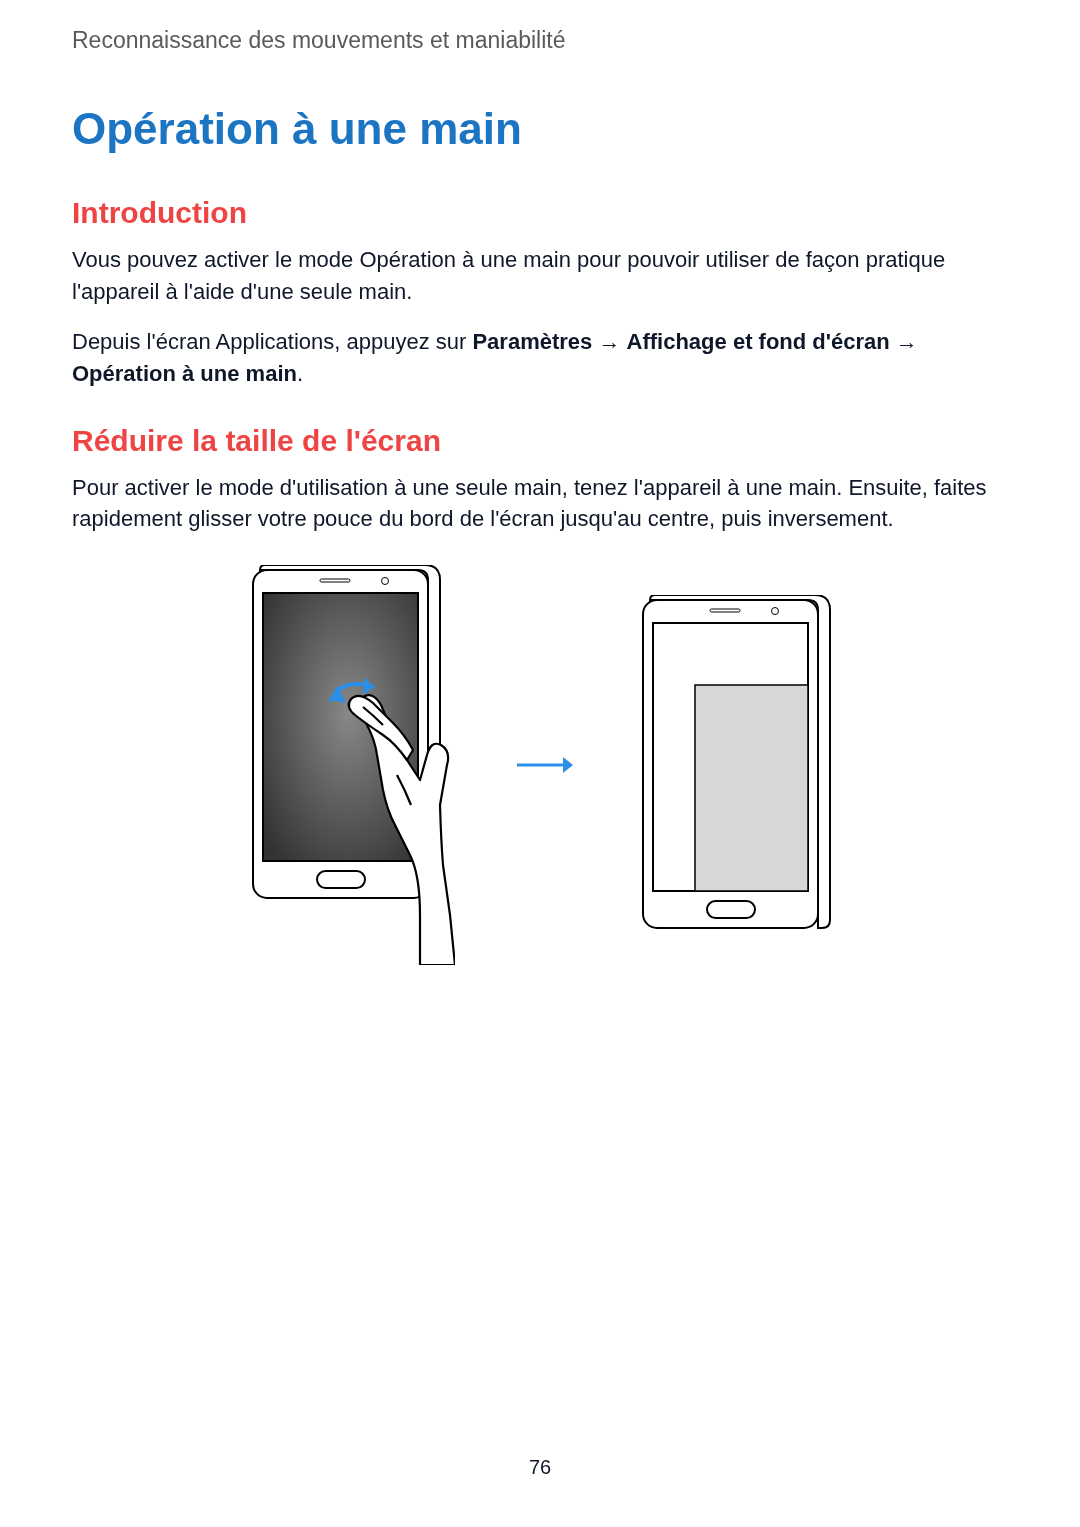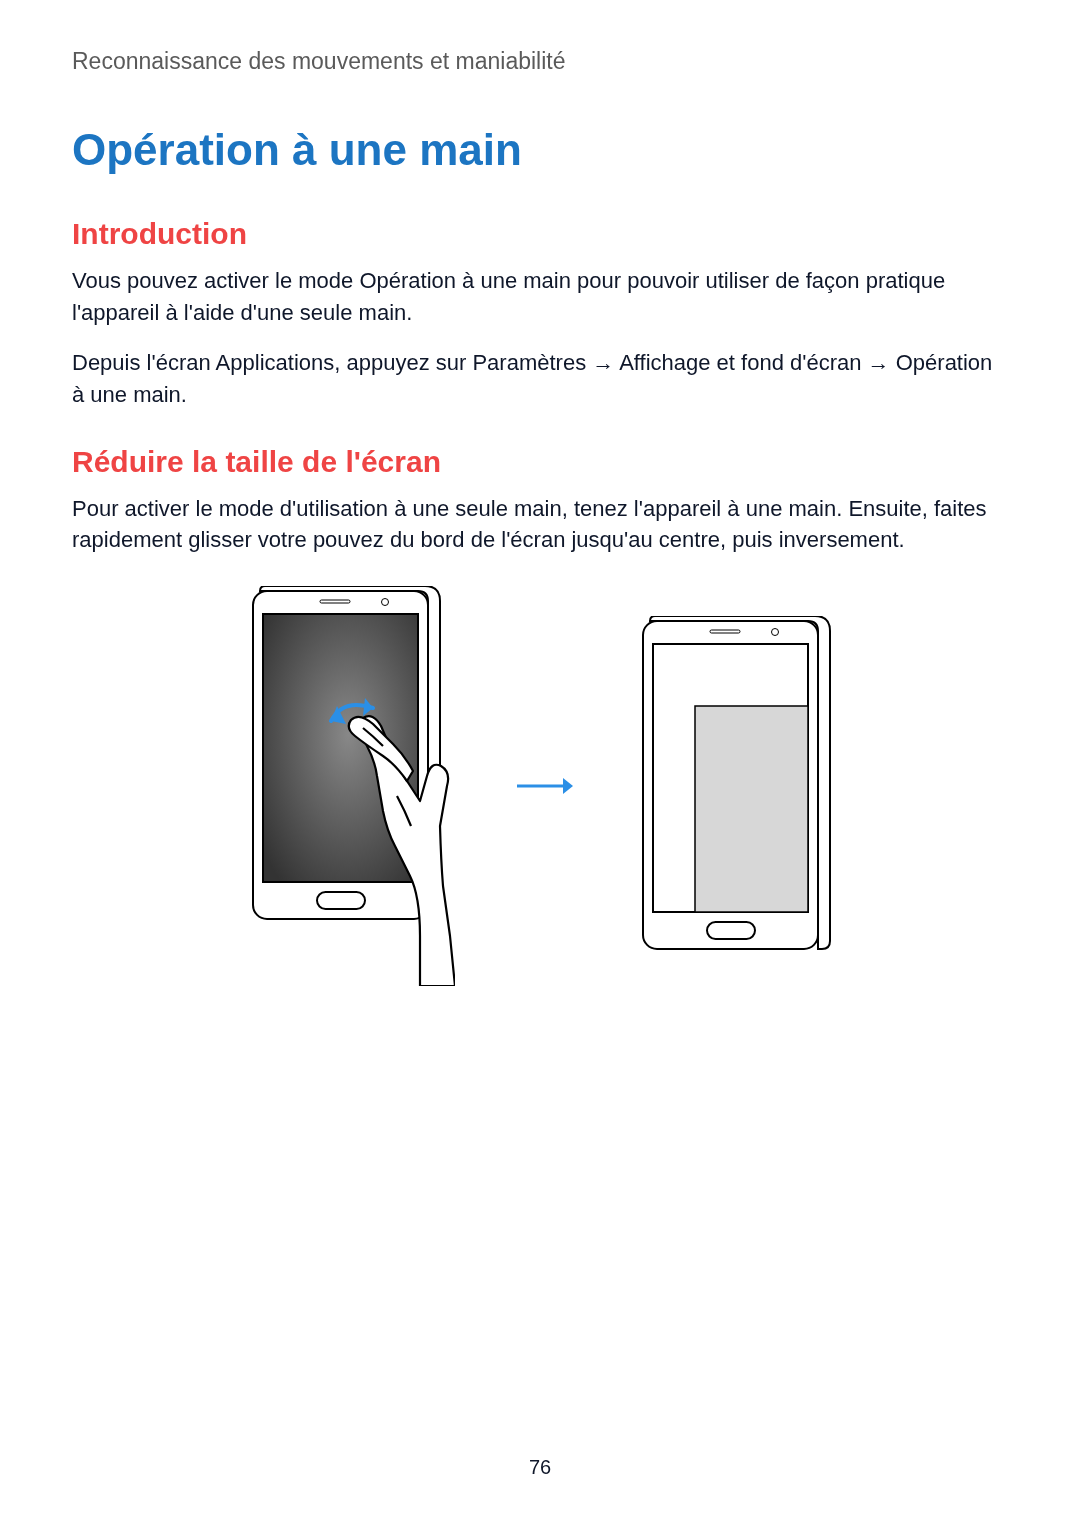--- a/index.html
+++ b/index.html
@@ -11,21 +11,21 @@
       width: 1080px;
       height: 1527px;
       background: #ffffff;
       font-family: "Segoe UI", Arial, Helvetica, sans-serif;
       color: #222222;
     }
     .page {
       position: relative;
       width: 1080px;
       height: 1527px;
-      padding: 48px 72px 40px 72px;
+      padding: 27px 72px 40px 72px;
     }
     .breadcrumb {
       font-size: 23px;
       color: #5a5a5a;
       font-weight: 400;
       margin-bottom: 50px;
     }
     .page-title {
       font-size: 44px;
       font-weight: 700;
@@ -38,21 +38,21 @@
       color: #ef4444;
       margin-bottom: 14px;
     }
     .body-text {
       font-size: 22px;
       line-height: 1.45;
       color: #0f172a;
       margin-bottom: 18px;
     }
     .body-text .bold {
-      font-weight: 400;
+      font-weight: 700;
     }
     .section-gap {
       margin-top: 34px;
     }
     .illustration {
       display: flex;
       align-items: center;
       justify-content: center;
       margin-top: 30px;
       gap: 60px;
@@ -83,21 +83,21 @@
 
   <p class="body-text">Vous pouvez activer le mode Opération à une main pour pouvoir utiliser de façon pratique l'appareil à l'aide d'une seule main.</p>
 
   <p class="body-text">
     <span>Depuis l'écran Applications, appuyez sur </span><span class="bold">Paramètres</span><span> → </span><span class="bold">Affichage et fond d'écran</span><span> → </span><span class="bold">Opération à une main</span><span>.</span>
   </p>
 
   <h2 class="section-heading section-gap">Réduire la taille de l'écran</h2>
 
 
-  <p class="body-text">Pour activer le mode d'utilisation à une seule main, tenez l'appareil à une main. Ensuite, faites rapidement glisser votre pouvez du bord de l'écran jusqu'au centre, puis inversement.</p>
+  <p class="body-text">Pour activer le mode d'utilisation à une seule main, tenez l'appareil à une main. Ensuite, faites rapidement glisser votre pouce du bord de l'écran jusqu'au centre, puis inversement.</p>
 
   <div class="illustration">
 
     <span>
       <svg width="210" height="400" viewBox="0 0 210 400">
 
         <path d="M 15 5 Q 15 0 20 0 L 180 0 Q 195 0 195 15 L 195 325 Q 195 333 187 333 L 183 333 L 183 15 Q 183 5 173 5 Z" fill="#ffffff" stroke="#000" stroke-width="2"></path>
 
         <rect x="8" y="5" width="175" height="328" rx="14" fill="#ffffff" stroke="#000" stroke-width="2"></rect>
 

